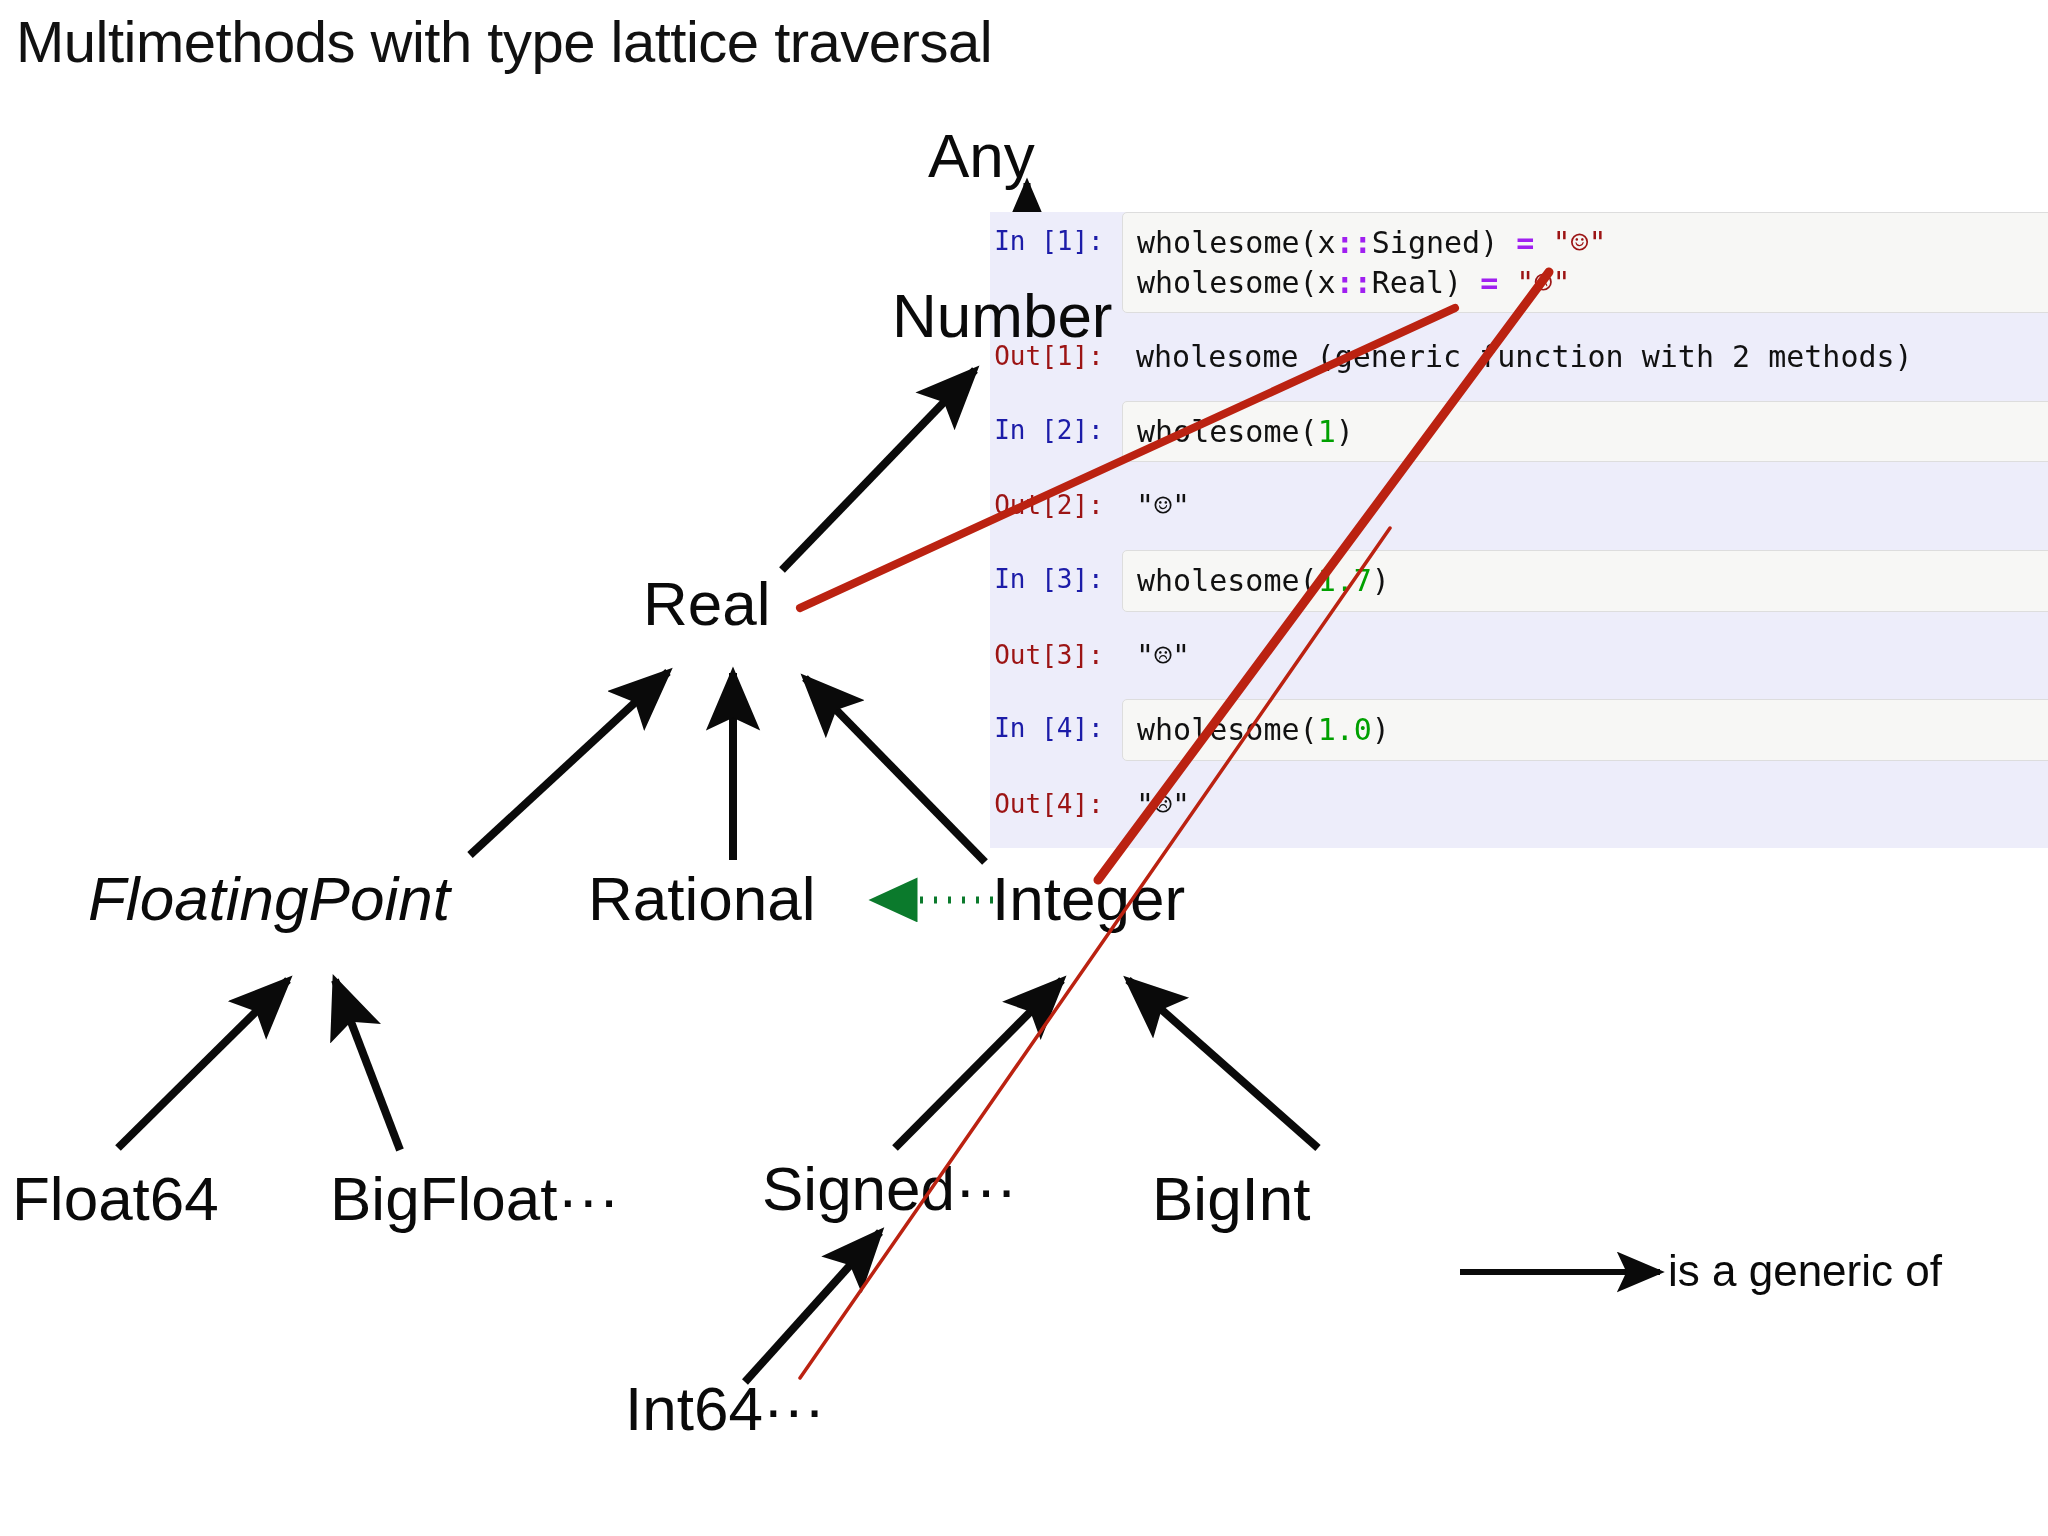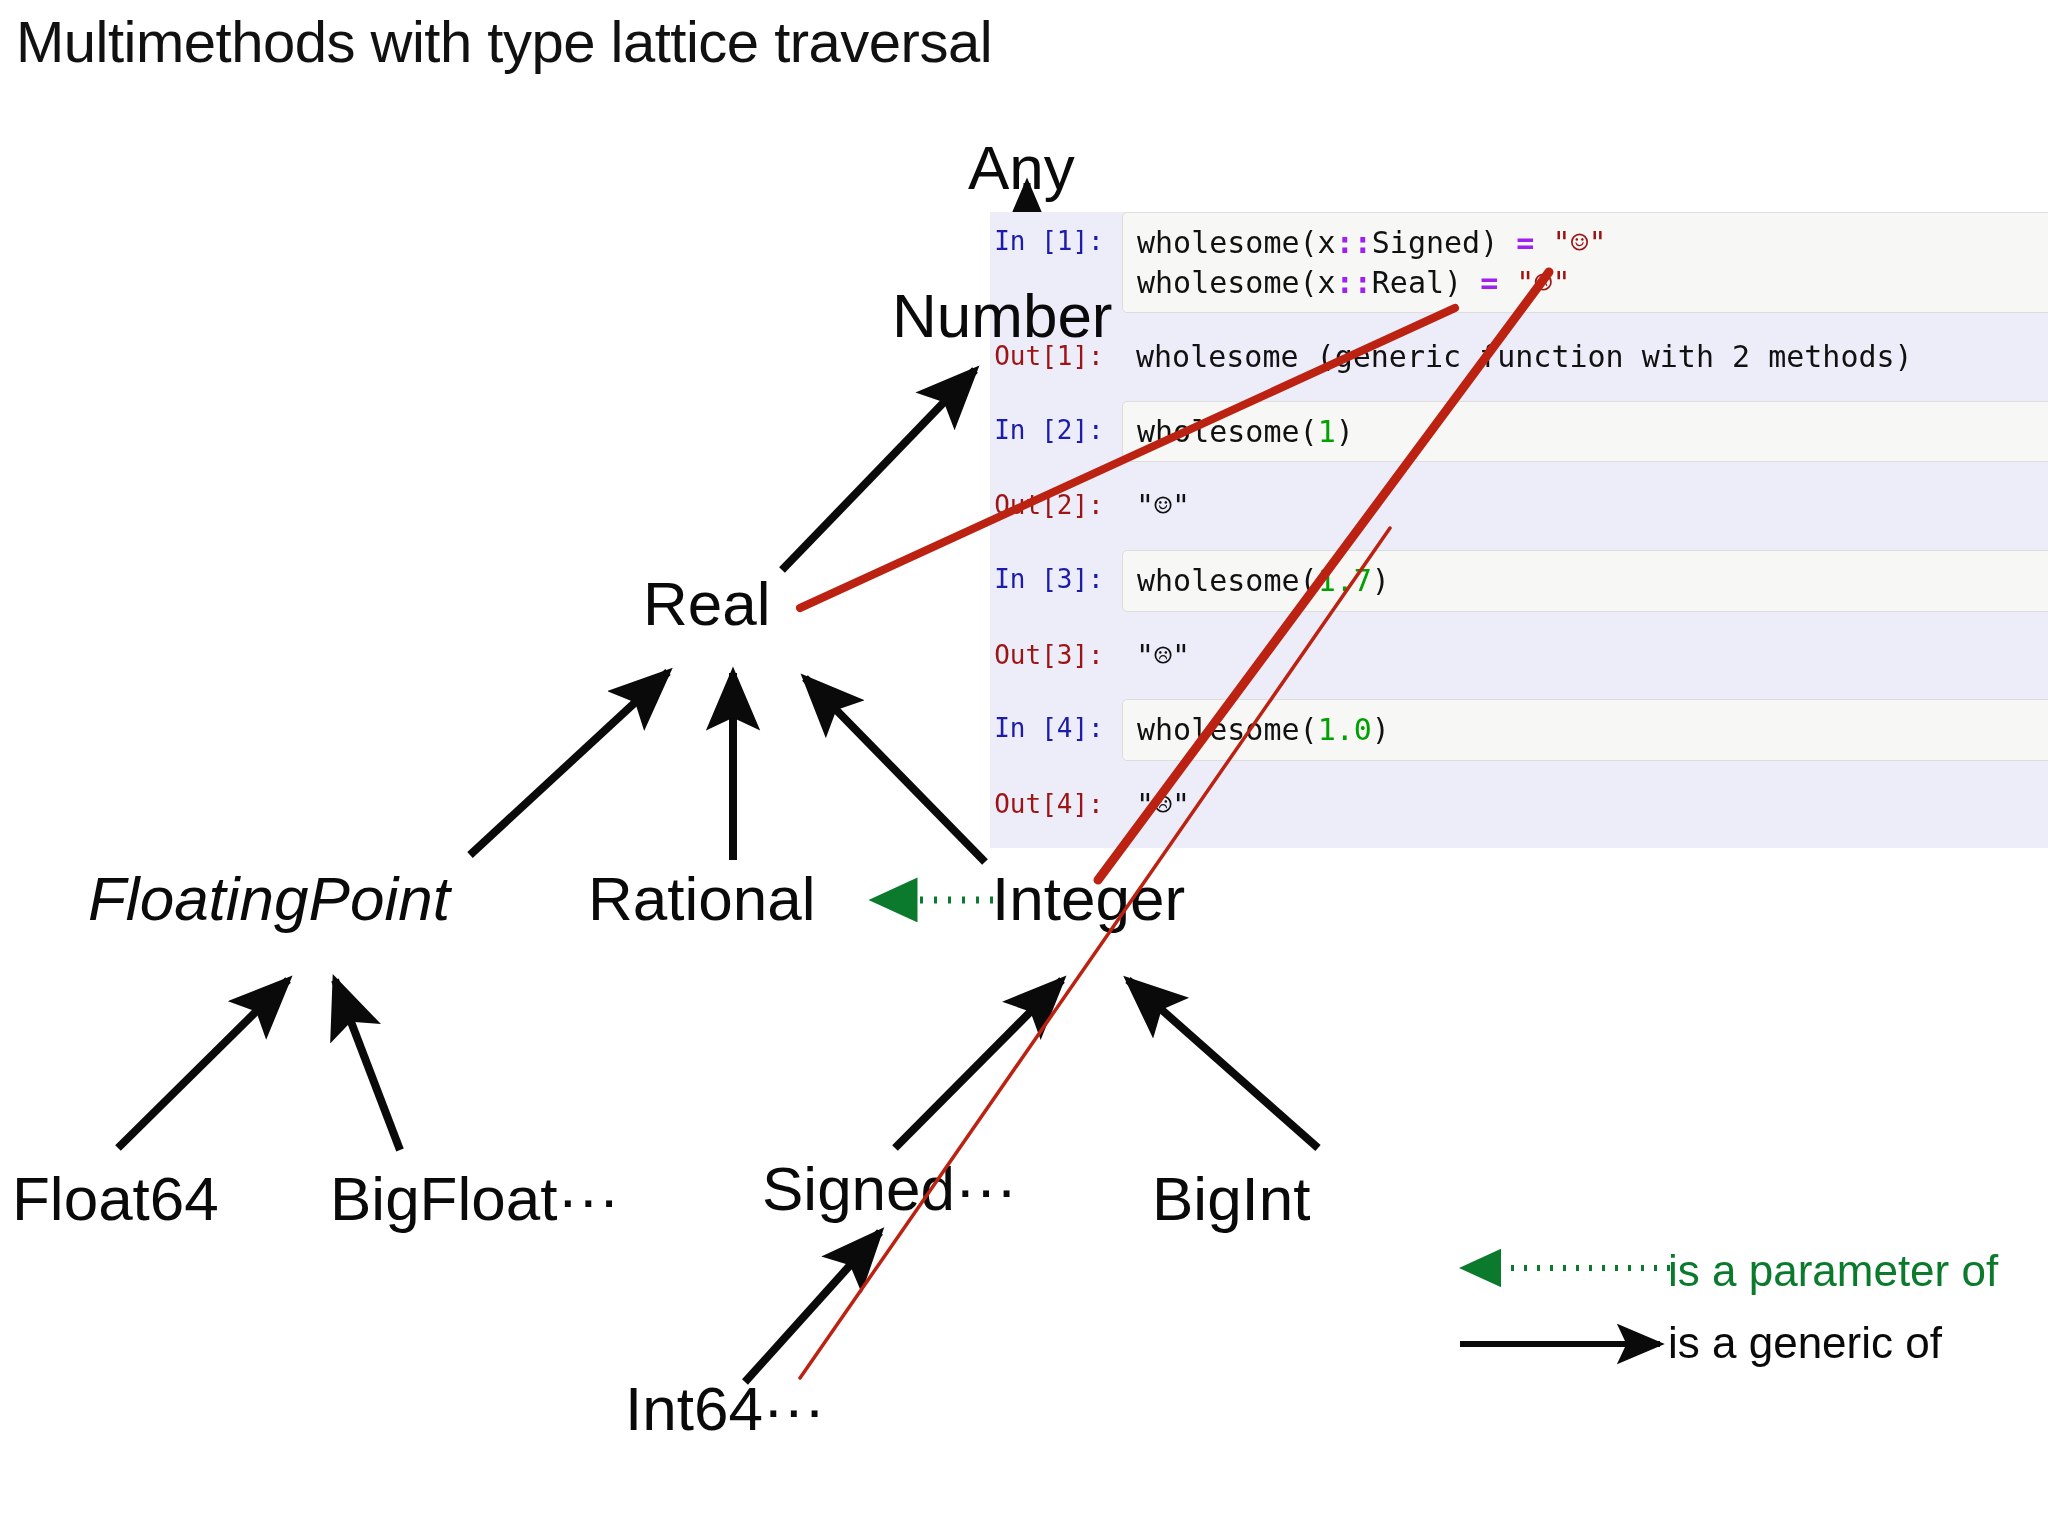--- a/index.html
+++ b/index.html
@@ -191,21 +191,21 @@
 
   <g>
     <line x1="745" y1="1382" x2="880" y2="1232" stroke="#0a0a0a" stroke-width="8" marker-end="url(#arrow-black)"></line>
   </g>
 
   <g>
     <line x1="993" y1="900" x2="872" y2="900" stroke="#0b7a2c" stroke-width="7" stroke-dasharray="3 11" stroke-linecap="butt" marker-end="url(#arrow-green-left)"></line>
   </g>
 </svg>
 
-<div class="node" style="left:968px; top:125px;margin-top:12px;">Any</div>
+<div class="node" style="left:928px; top:125px;">Any</div>
 
 <div class="node" style="left:892px; top:285px;">Number</div>
 
 <div class="node" style="left:643px; top:573px;">Real</div>
 
 <div class="node" style="left:88px; top:868px;font-style:italic;">FloatingPoint</div>
 
 <div class="node" style="left:588px; top:868px;">Rational</div>
 
 <div class="node" style="left:992px; top:868px;">Integer</div>
@@ -276,31 +276,20 @@
     <line x1="1098" y1="880" x2="1549" y2="272" stroke="#bb2211" stroke-width="9" stroke-linecap="round"></line>
   </g>
 
   <g>
     <line x1="800" y1="1378" x2="1390" y2="528" stroke="#bb2211" stroke-width="3.5" stroke-linecap="round"></line>
   </g>
 </svg>
 
 <div id="legend">
 
-  <div class="legend-row">
-    <svg class="legend-art" viewBox="0 0 230 72" xmlns="http://www.w3.org/2000/svg">
-      <defs>
-        <marker id="lg-arrow-left" markerWidth="8" markerHeight="8" refX="6.5" refY="3.2" orient="auto" markerUnits="strokeWidth">
-          <path d="M0,0 L7,3.2 L0,6.4 z" fill="#0b7a2c"></path>
-        </marker>
-      </defs>
-      <line x1="222" y1="28" x2="14" y2="28" stroke="#0b7a2c" stroke-width="6" stroke-dasharray="3 10" stroke-linecap="butt" marker-end="url(#lg-arrow-left)"></line>
-    </svg>
-    <div class="legend-label param">is a parameter of</div>
-  </div>
 
   <div class="legend-row">
     <svg class="legend-art" viewBox="0 0 230 72" xmlns="http://www.w3.org/2000/svg">
       <defs>
         <marker id="lg-arrow-right" markerWidth="9" markerHeight="9" refX="7.2" refY="3.4" orient="auto" markerUnits="strokeWidth">
           <path d="M0,0 L8,3.4 L0,6.8 L1.6,3.4 z" fill="#0a0a0a"></path>
         </marker>
       </defs>
       <line x1="12" y1="32" x2="212" y2="32" stroke="#0a0a0a" stroke-width="6" marker-end="url(#lg-arrow-right)"></line>
     </svg>

